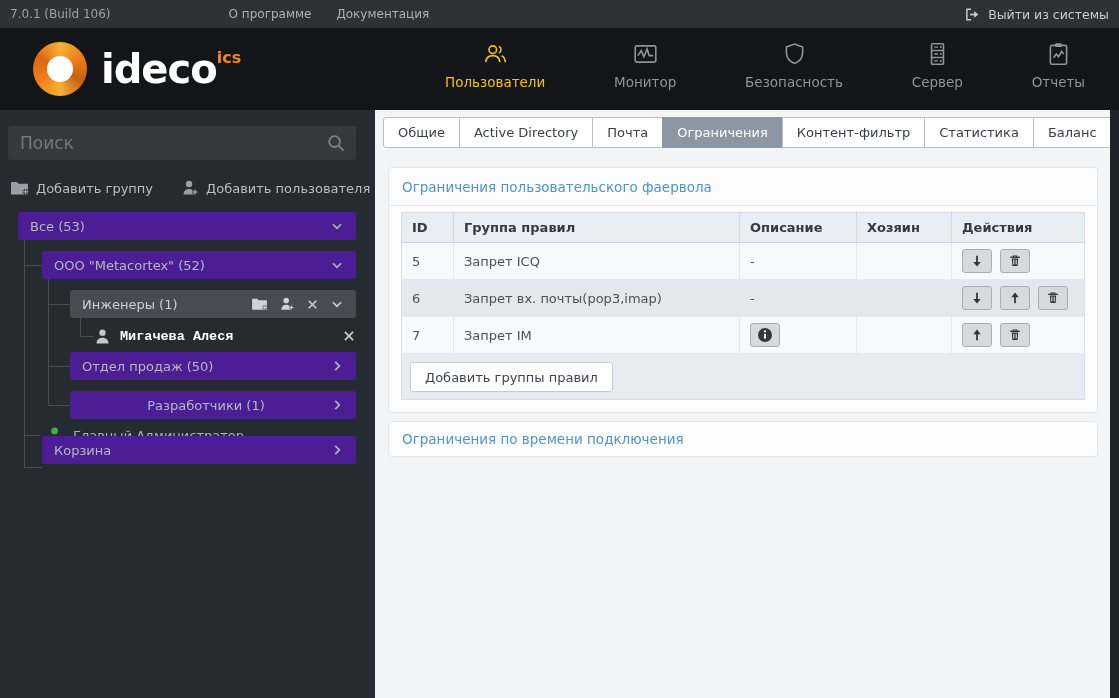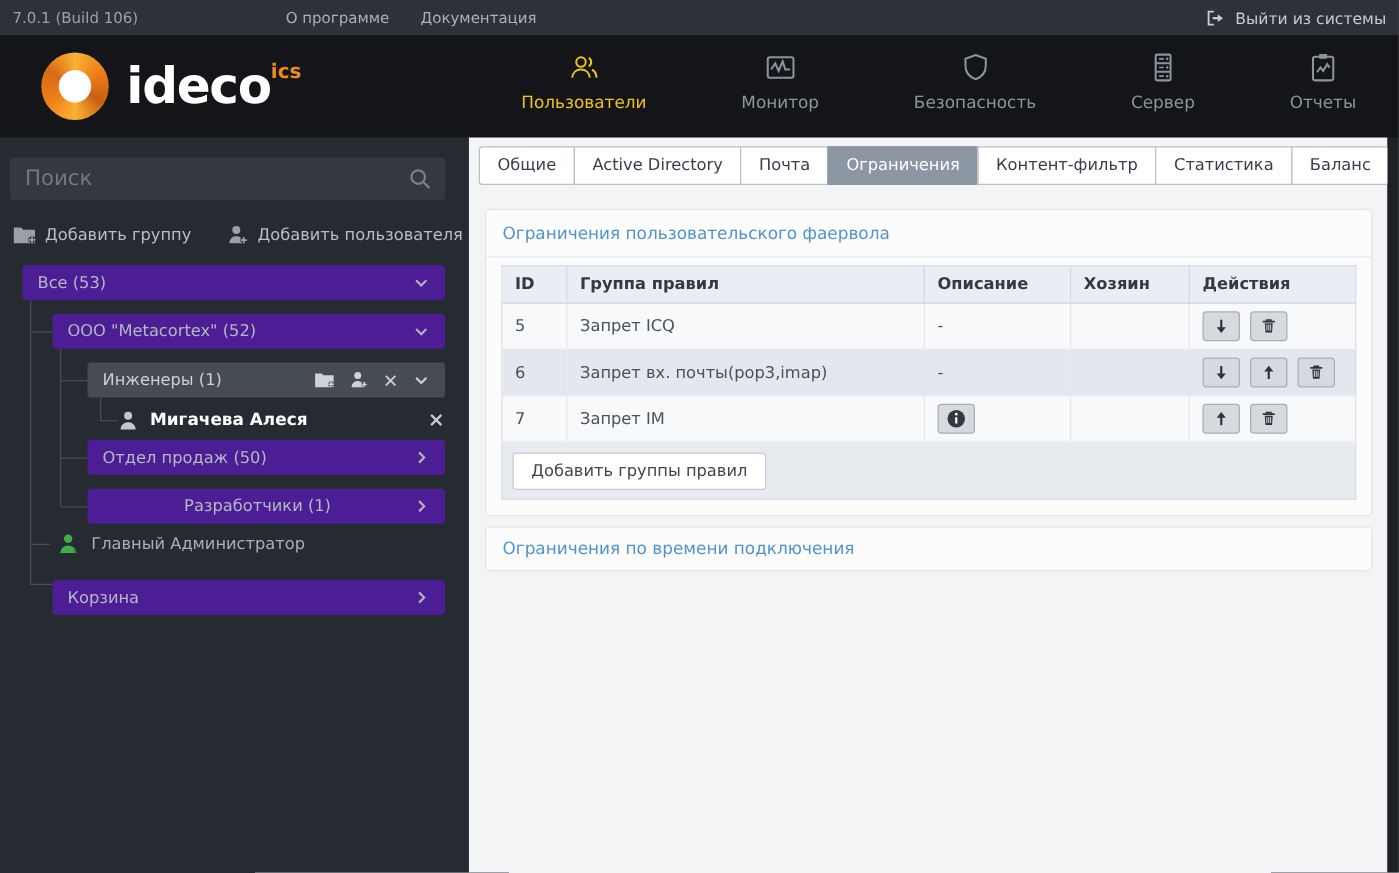--- a/index.html
+++ b/index.html
@@ -30,21 +30,21 @@
     width:54px; height:54px; border-radius:50%;
     background:conic-gradient(#f9b233,#ef7d1a,#c85f12,#f9b233,#ef7d1a,#d96a15,#f9b233);
     position:relative; flex:0 0 auto;
   }
   .logo-ring::after {
     content:""; position:absolute; inset:14px; border-radius:50%; background:#fff;
   }
   .logo-word { color:#fff; font-size:40px; font-weight:bold; letter-spacing:-1px; margin-left:14px; line-height:1; }
   .logo-sup { color:#f08a1d; font-size:16px; font-weight:bold; vertical-align:20px; letter-spacing:0; }
   .nav { flex:1; display:flex; justify-content:space-between; padding:13px 34px 0 42px; }
-  .nav-item { display:flex; flex-direction:column; align-items:center; gap:7px; color:#8d949c; cursor:pointer; }
+  .nav-item { display:flex; flex-direction:column; align-items:center; gap:7px; color:#8d949c; cursor:pointer;margin-left:28px; }
   .nav-item .nav-label { font-size:13.5px; }
   .nav-item.active { color:#f0c21f; }
 
   
   .main-row { display:flex; height:588px; }
 
   
   .sidebar { width:375px; background:#262b31; position:relative; flex:0 0 auto; }
   .search-box {
     margin:16px 19px 0 8px; height:34px; background:#343940; border-radius:3px;
@@ -64,27 +64,27 @@
     position:absolute; height:28px; background:#4c1d95; border-radius:3px;
     display:flex; align-items:center; padding:0 12px; color:#b4bac0;
     font-size:13px; cursor:pointer; right:19px;
   }
   .titem .tlabel { flex:1; }
   .t-all        { left:18px; top:0; }
   .t-meta       { left:42px; top:39px; }
   .t-eng        { left:70px; top:78px; background:#464c54; color:#ccd0d5; }
   .t-sales      { left:70px; top:140px; }
   .t-dev        { left:70px; top:179px;text-align:center; }
-  .t-trash      { left:42px; top:252px; }
+  .t-trash      { left:42px; top:224px; }
   .t-user, .t-admin {
     position:absolute; height:24px; display:flex; align-items:center;
     background:transparent; color:#fff; right:19px;
   }
   .t-user  { left:94px; top:112px; font-weight:bold; font-size:13.5px; cursor:pointer; }
-  .t-user .tlabel { flex:1; margin-left:9px; }
+  .t-user .tlabel { flex:1; margin-left:9px;font-family:Liberation Mono, monospace; }
   .t-admin { left:46px; top:211px; color:#a9afb5; font-size:13px; cursor:pointer; }
   .t-admin .tlabel { margin-left:9px; }
   .bar-icons { display:flex; align-items:center; gap:11px; color:#cfd3d8; }
   .chev { color:#aeb4ba; }
   .t-eng .chev { color:#ccd0d5; }
   .x-btn { color:#c8ccd1; cursor:pointer; }
   .user-glyph { color:#c2c7cc; }
   .admin-glyph { color:#3fae49; }
   .vline, .hline { position:absolute; background:#474d54; }
   .vline { width:1px; }

